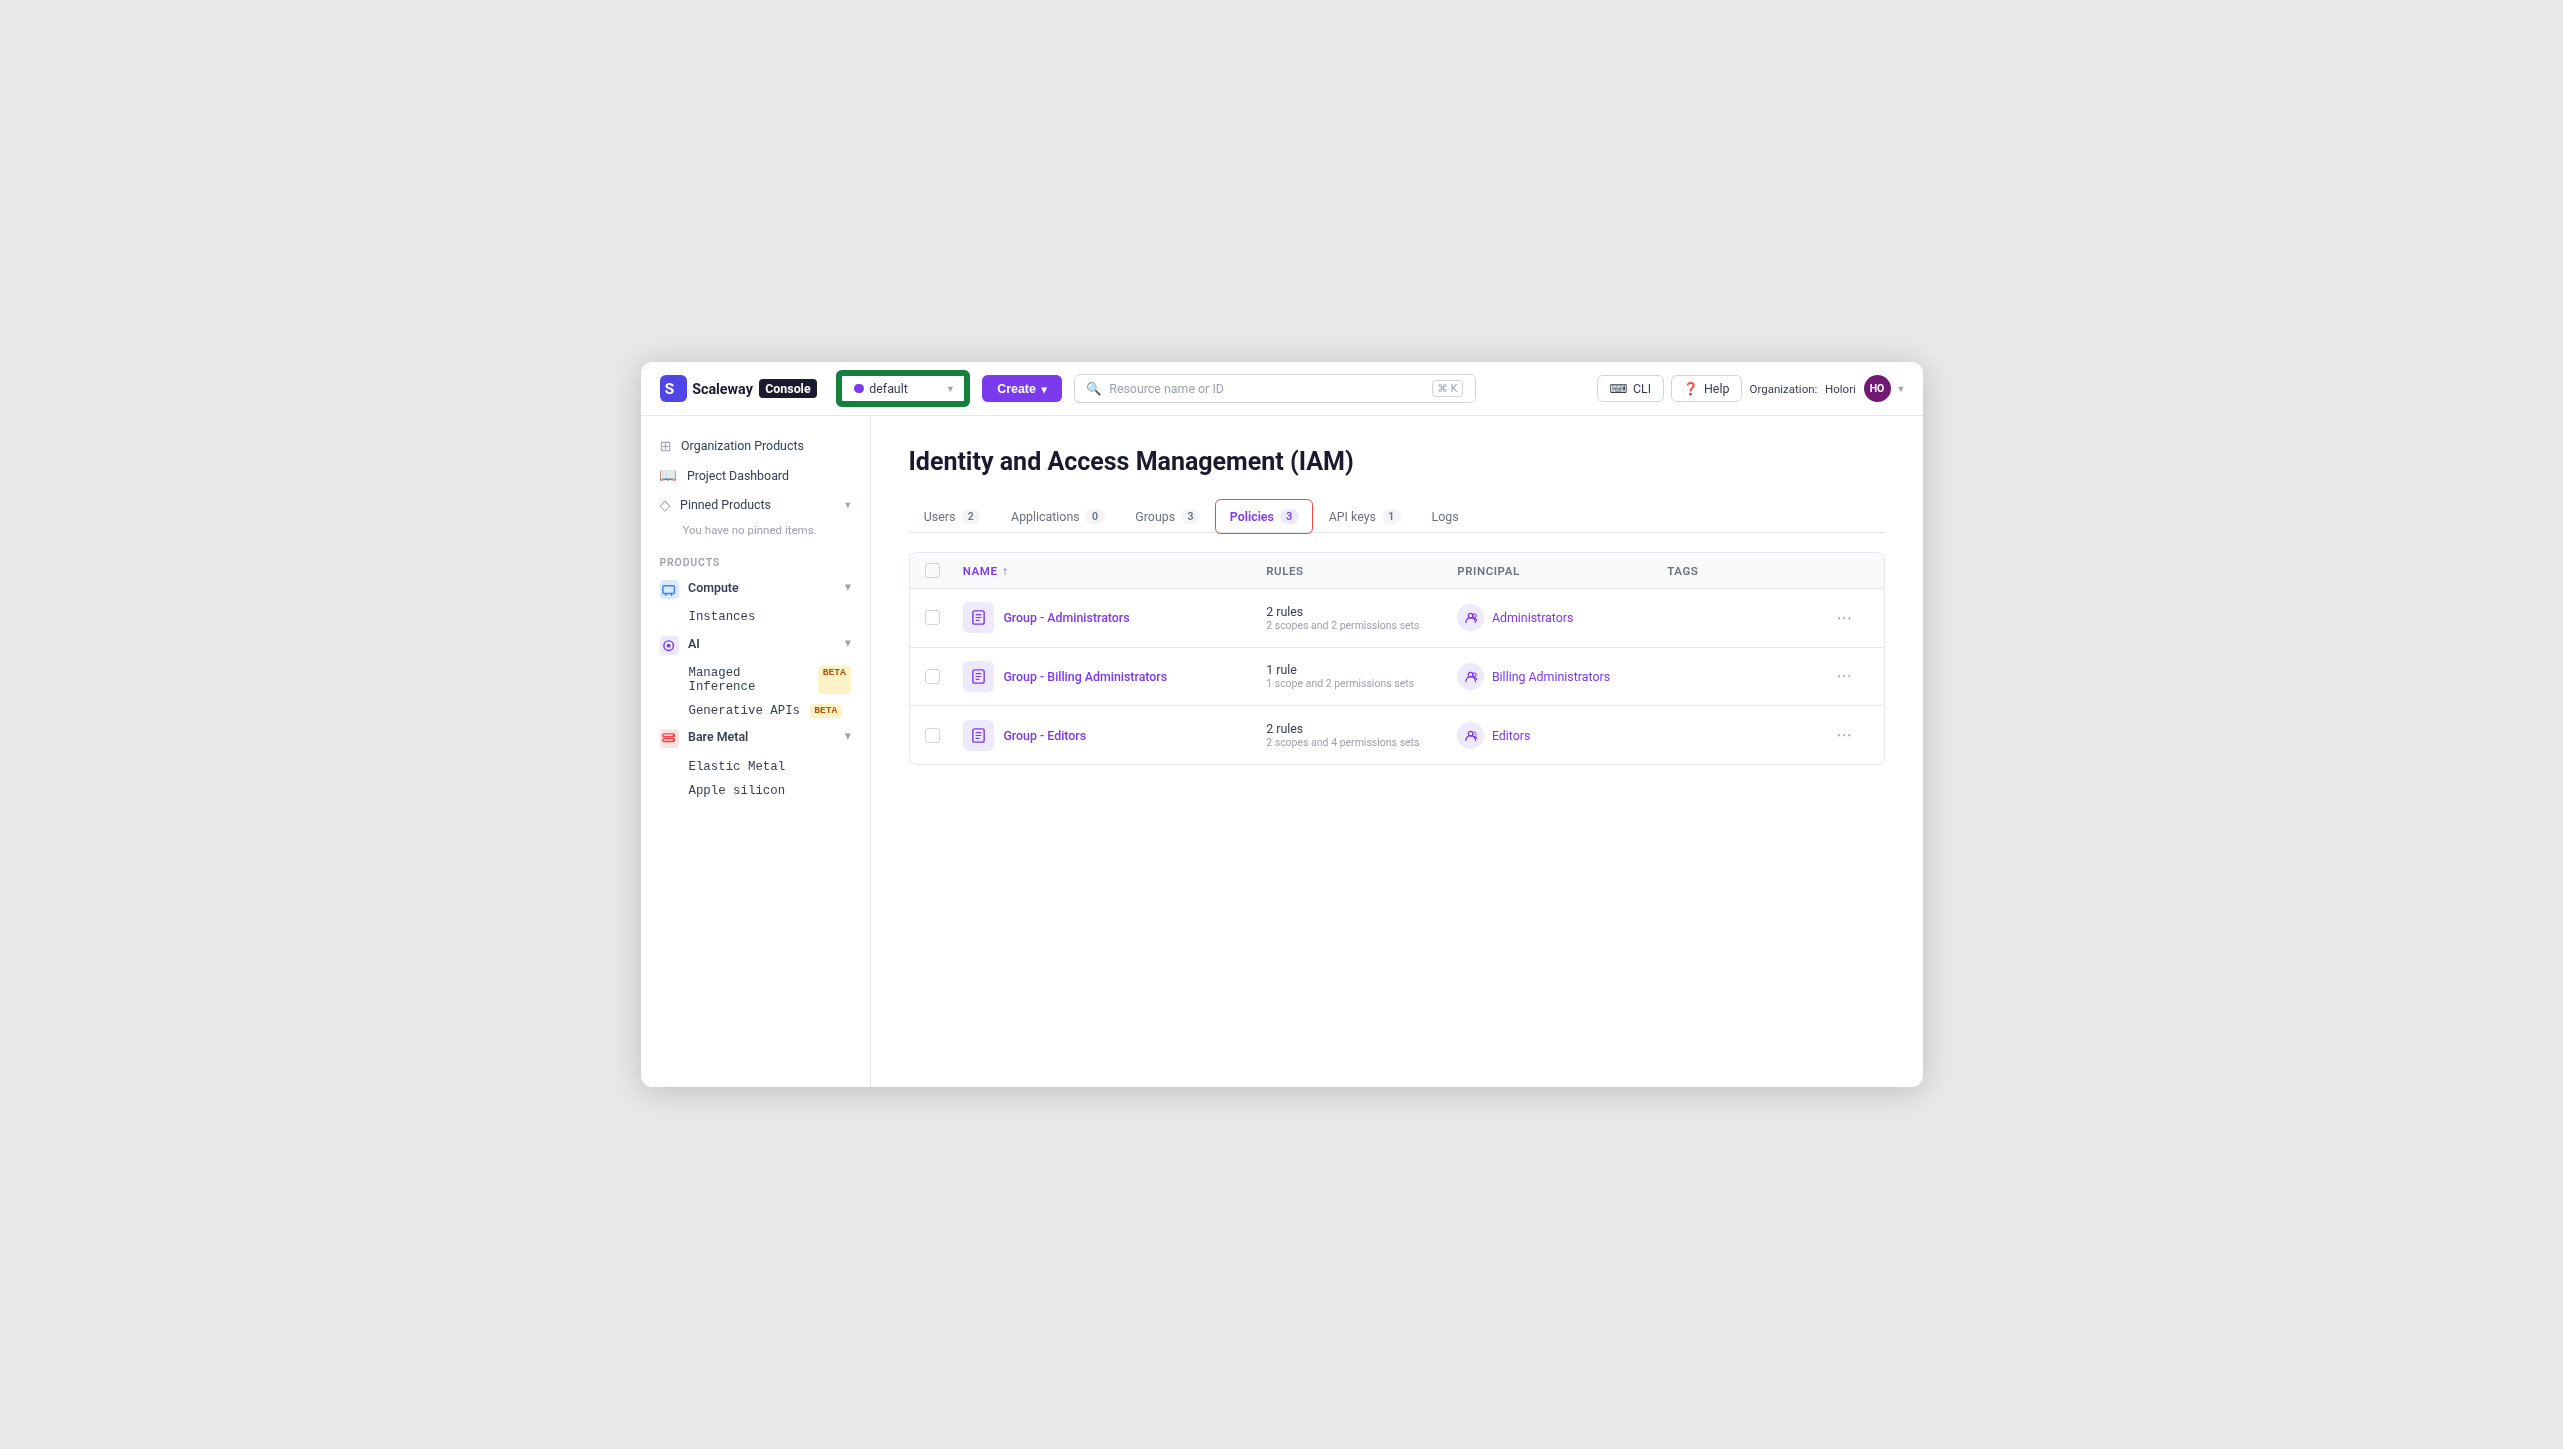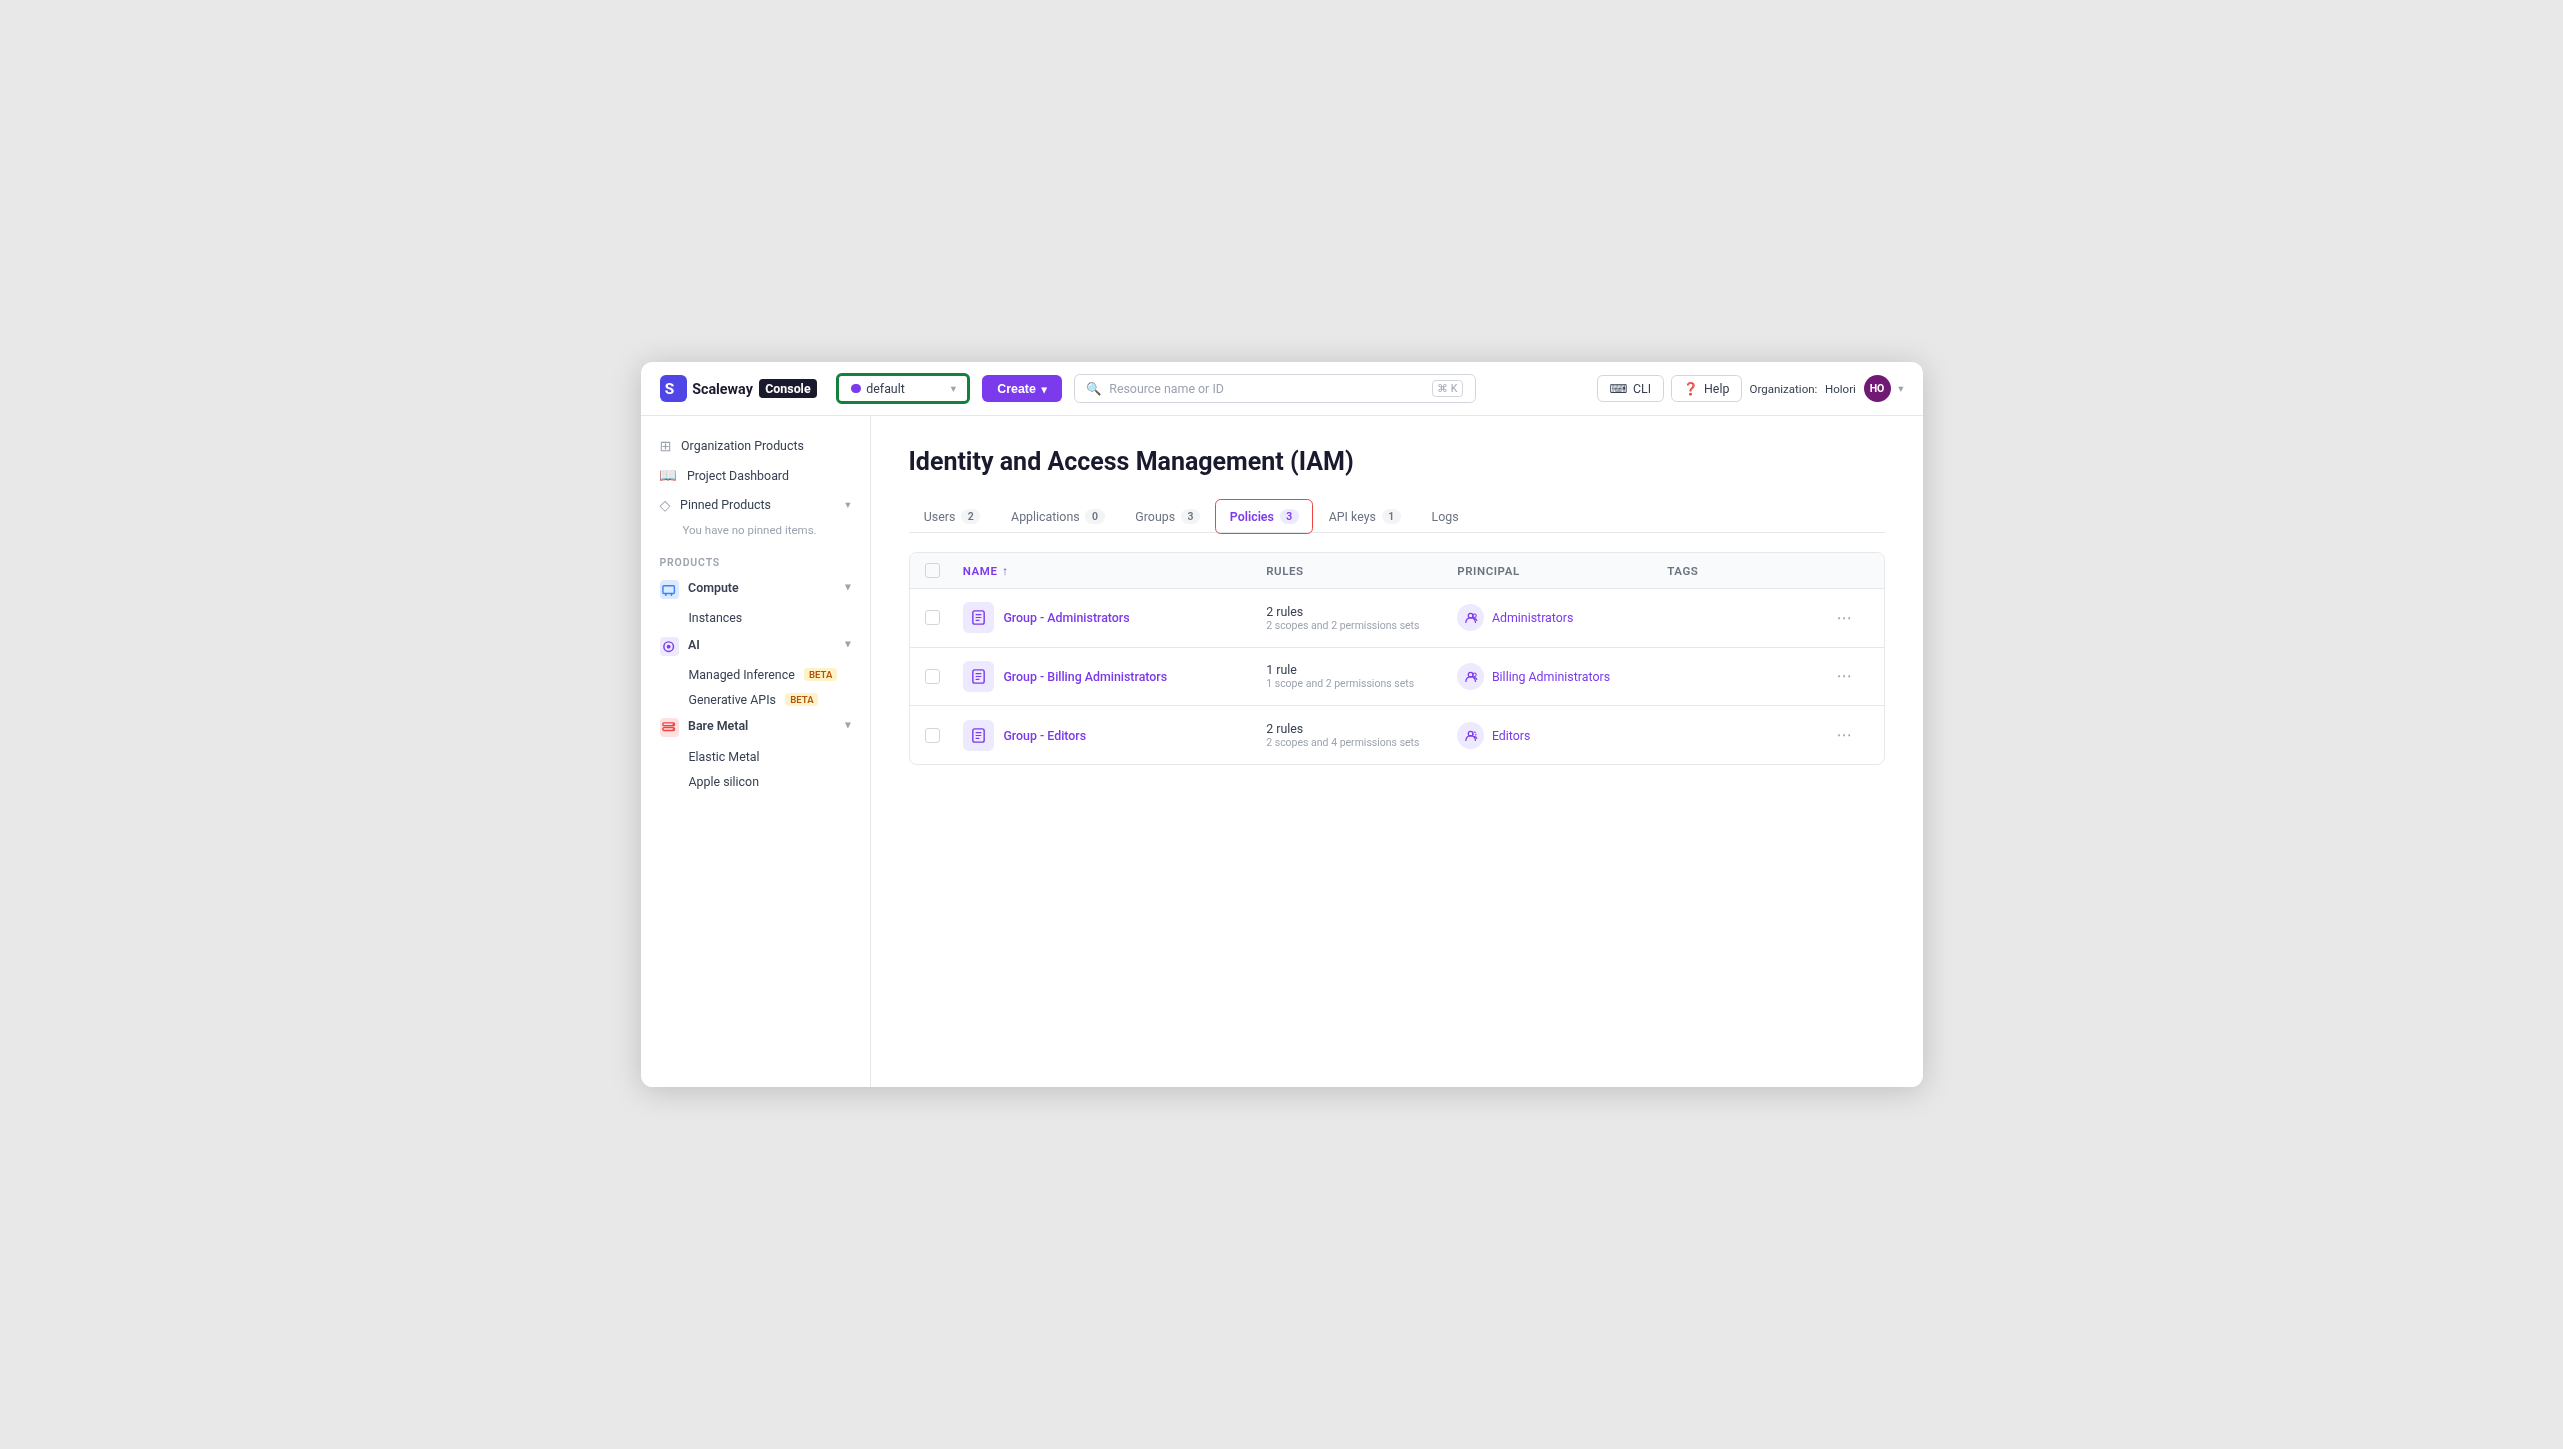--- a/index.html
+++ b/index.html
@@ -50,21 +50,21 @@
       color: #fff;
       padding: 1.9px 6.7px;
       border-radius: 3.8px;
       font-size: 12.4px;
       font-weight: 700;
     }
     .project-selector {
       display: flex;
       align-items: center;
       gap: 5.7px;
-      border: 3px solid #15803d;
+      border: 6px solid #15803d;
       border-radius: 5.7px;
       padding: 4.8px 11.5px;
       font-size: 12.4px;
       color: #374151;
       cursor: pointer;
       background: #fff;
       min-width: 134px;
     }
     .project-dot {
       width: 9.6px; height: 9.6px;
@@ -211,22 +211,22 @@
       font-size: 12.4px;
       flex-shrink: 0;
     }
     .sidebar-group-header .chevron { margin-left: auto; font-size: 10.5px; color: #9ca3af; }
     .sidebar-child {
       padding: 4.8px 19px 4.8px 48px;
       font-size: 12.4px;
       color: #374151;
       cursor: pointer;
       display: flex;
-      align-items: center;
       gap: 5.7px;
+      font-family: Liberation Mono, monospace;
     }
     .badge-beta {
       font-size: 9.6px;
       background: #fef3c7;
       color: #b45309;
       border-radius: 3.8px;
       padding: 1px 4.8px;
       font-weight: 600;
       margin-left: 3.8px;
     }

